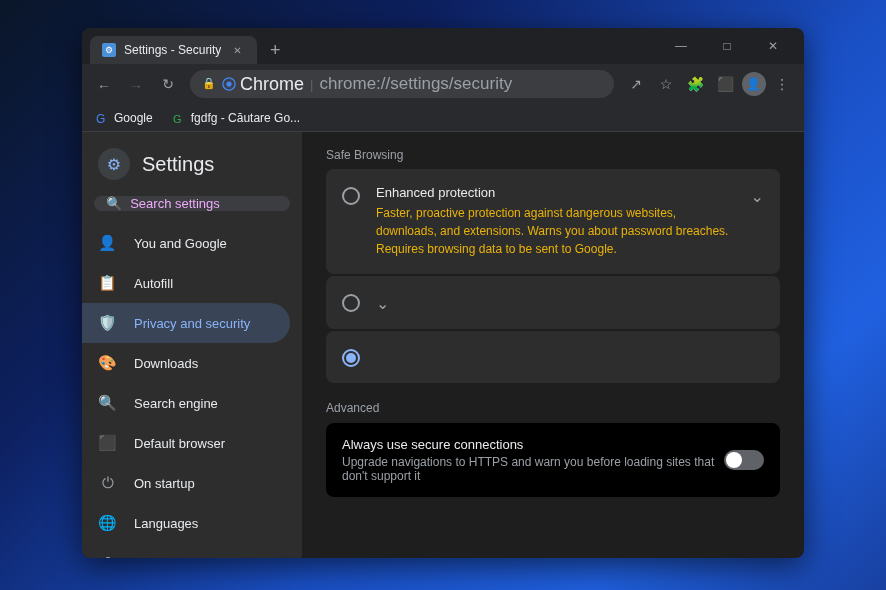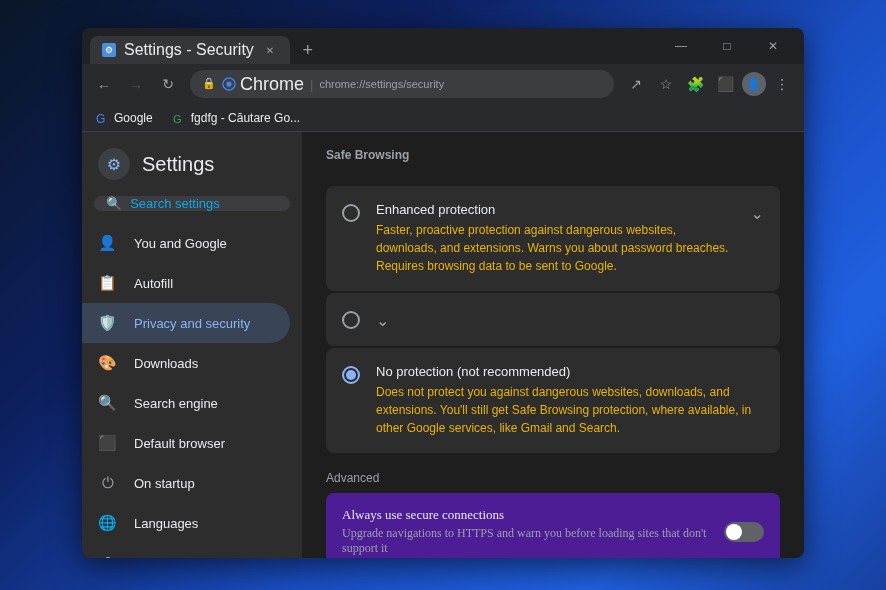--- a/index.html
+++ b/index.html
@@ -61,21 +61,21 @@
       height: 14px;
       background: #4a90d9;
       border-radius: 2px;
       display: flex;
       align-items: center;
       justify-content: center;
       font-size: 9px;
       color: white;
     }
     .tab-title {
-      font-size: 16px;
+      font-size: 12px;
       color: #e8eaed;
       flex: 1;
       white-space: nowrap;
       overflow: hidden;
       text-overflow: ellipsis;
     }
     .tab-close {
       width: 16px;
       height: 16px;
       border-radius: 50%;
@@ -255,21 +255,21 @@
       align-items: center;
       padding: 0 12px;
       gap: 8px;
     }
     .search-icon-small {
       color: #9aa0a6;
       font-size: 13px;
     }
     .search-settings-text {
       font-size: 13px;
-      color: #0ea5e9;
+      color: #f0abfc;
     }
 
     .sidebar-nav {
       flex: 1;
       padding: 4px 0;
     }
     .sidebar-item {
       display: flex;
       align-items: center;
       gap: 16px;
@@ -310,22 +310,22 @@
     .main-content::-webkit-scrollbar-track { background: #2d2d2d; }
     .main-content::-webkit-scrollbar-thumb { background: #5f6368; border-radius: 3px; }
 
     .content-section {
       padding: 16px 24px;
     }
 
     .section-label {
       font-size: 12px;
       color: #9aa0a6;
-      margin-bottom: 24px;
-      font-weight: 700;
+      margin-bottom: 7px;
+      font-weight: 400;
     }
 
     .option-card {
       background: #2d2d2d;
       border-radius: 8px;
       margin-bottom: 2px;
       padding: 16px;
       display: flex;
       align-items: flex-start;
       gap: 16px;
@@ -379,28 +379,27 @@
       padding: 0 24px 16px;
     }
     .advanced-label {
       font-size: 12px;
       color: #9aa0a6;
       margin-bottom: 8px;
       font-weight: 500;
     }
 
     .toggle-row {
-      background: #4c1d95;
+      background: #000000;
       border-radius: 8px;
       padding: 14px 16px;
       display: flex;
       align-items: center;
       justify-content: space-between;
       margin-bottom: 2px;
-      font-family: Liberation Serif, serif;
     }
     .toggle-info { flex: 1; }
     .toggle-title {
       font-size: 13px;
       color: #e8eaed;
       font-weight: 500;
       margin-bottom: 3px;
     }
     .toggle-desc {
       font-size: 12px;
@@ -457,21 +456,21 @@
       <div class="address-chrome-badge">
 
         <svg class="chrome-icon-small" viewBox="0 0 16 16">
           <circle cx="8" cy="8" r="7" fill="none" stroke="#4285f4" stroke-width="1.5"></circle>
           <circle cx="8" cy="8" r="3" fill="#4285f4"></circle>
           <path d="M8 1 L14 12 L2 12 Z" fill="none" stroke="#4285f4" stroke-width="0.5" opacity="0.3"></path>
         </svg>
         <span style="font-size:18px;color:#e8eaed;">Chrome</span>
       </div>
       <span style="font-size:13px;color:#5f6368;">|</span>
-      <span style="font-size:11px;color:#9aa0a6;">chrome://settings/security</span>
+      <span style="font-size:17px;color:#9aa0a6;">chrome://settings/security</span>
     </div>
     <div class="toolbar-icons">
       <div class="toolbar-icon">↗</div>
       <div class="toolbar-icon">☆</div>
       <div class="toolbar-icon">🧩</div>
       <div class="toolbar-icon">⬛</div>
       <div class="toolbar-icon" style="background:#5f6368;border-radius:50%;width:24px;height:24px;font-size:12px;">👤</div>
       <div class="toolbar-icon">⋮</div>
     </div>
   </div>
@@ -562,24 +561,20 @@
         <div class="option-card">
           <div class="radio-outer">
           </div>
           <div class="option-chevron">⌄</div>
         </div>
 
         <div class="option-card">
           <div class="radio-outer selected">
             <div class="radio-inner"></div>
           </div>
-          <div class="option-text">
-            <div class="option-title">No protection (not recommended)</div>
-            <div class="option-desc">Does not protect you against dangerous websites, downloads, and extensions. You'll still get Safe Browsing protection, where available, in other Google services, like Gmail and Search.</div>
-          </div>
         </div>
       </div>
 
       <div class="advanced-section">
         <div class="advanced-label">Advanced</div>
 
         <div class="toggle-row">
           <div class="toggle-info">
             <div class="toggle-title">Always use secure connections</div>
             <div class="toggle-desc">Upgrade navigations to HTTPS and warn you before loading sites that don't support it</div>

